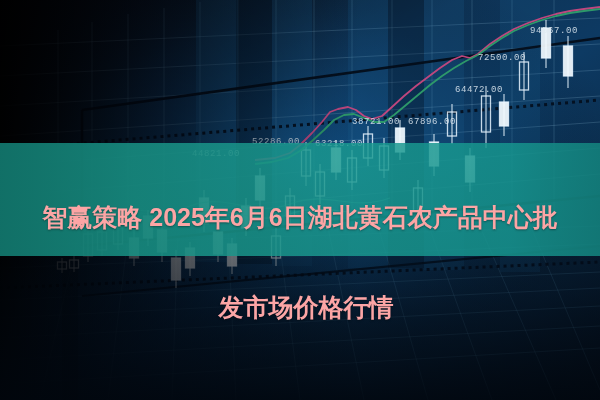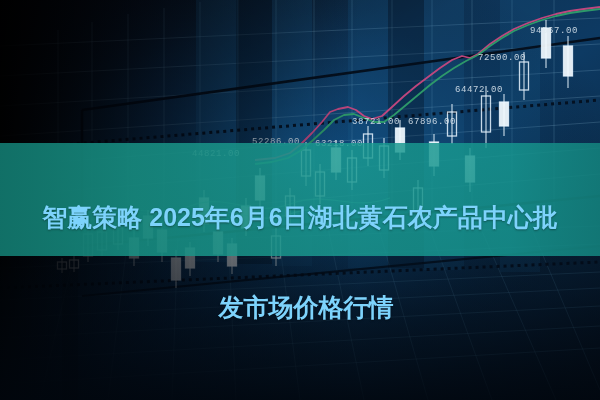--- a/index.html
+++ b/index.html
@@ -37,21 +37,21 @@
         rgba(22,148,142,0.86) 85%,
         rgba(19,128,124,0.90) 100%);
     pointer-events: none;
   }
   #headline {
     position: absolute;
     left: 0;
     top: 150px;
     width: 600px;
     text-align: center;
-    color: #7dd3fc;
+    color: #fca5a5;
     font-size: 25px;
     font-weight: bold;
     line-height: 45px;
     letter-spacing: 0px;
     text-shadow: 0 1px 2px rgba(0,0,0,0.35);
     white-space: pre-line;
   }
   #headline .line {
     display: block;
     padding-left: 12px;

